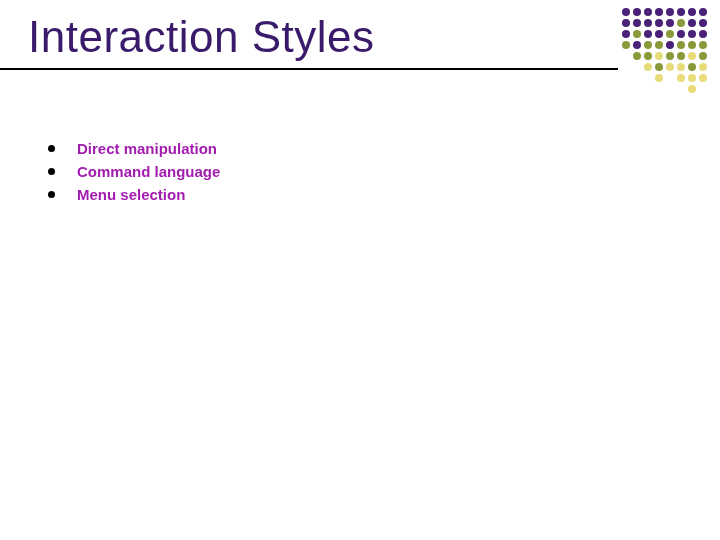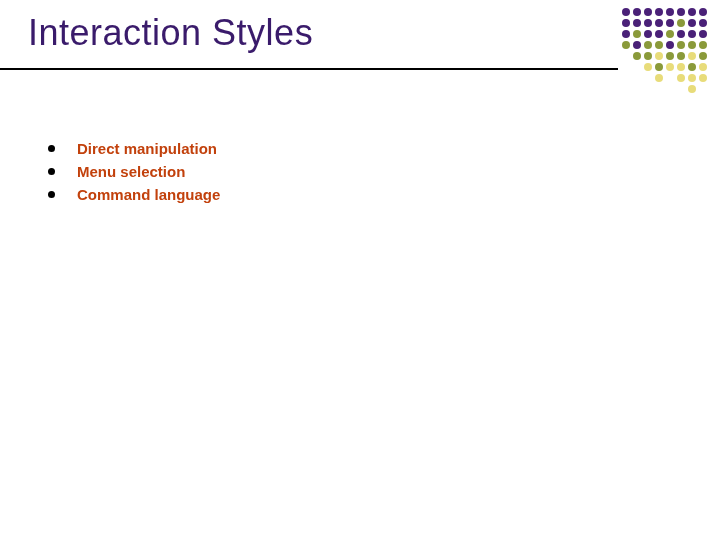--- a/index.html
+++ b/index.html
@@ -8,21 +8,21 @@
       height: 540px;
       background: #ffffff;
       font-family: Arial, Helvetica, sans-serif;
       position: relative;
       overflow: hidden;
     }
     .title {
       position: absolute;
       top: 12px;
       left: 28px;
-      font-size: 36px;
+      font-size: 44px;
       font-weight: 400;
       color: #3a1b6b;
       letter-spacing: 0.5px;
     }
     .underline {
       position: absolute;
       top: 68px;
       left: 0;
       width: 618px;
       height: 1.5px;
@@ -42,21 +42,21 @@
     .bullet-dot {
       width: 7px;
       height: 7px;
       background: #000000;
       border-radius: 50%;
       margin-right: 22px;
       flex-shrink: 0;
     }
     .bullet-text {
       font-size: 15px;
-      color: #c2410c;
+      color: #a21caf;
       font-weight: bold;
     }
     .decoration {
       position: absolute;
       top: 8px;
       right: 12px;
       display: grid;
       grid-template-columns: repeat(8, 9px);
       grid-template-rows: repeat(8, 9px);
       gap: 2px;
@@ -77,25 +77,25 @@
 <div class="title">Interaction Styles</div>
 <div class="underline"></div>
 
 <ul class="bullets">
   <li>
     <span class="bullet-dot"></span>
     <span class="bullet-text">Direct manipulation</span>
   </li>
   <li>
     <span class="bullet-dot"></span>
-    <span class="bullet-text">Menu selection</span>
+    <span class="bullet-text">Command language</span>
   </li>
   <li>
     <span class="bullet-dot"></span>
-    <span class="bullet-text">Command language</span>
+    <span class="bullet-text">Menu selection</span>
   </li>
 </ul>
 
 <div class="decoration">
   <span class="dot c-purple"></span>
     <span class="dot c-purple"></span>
     <span class="dot c-purple"></span>
     <span class="dot c-purple"></span>
     <span class="dot c-purple"></span>
     <span class="dot c-purple"></span>

